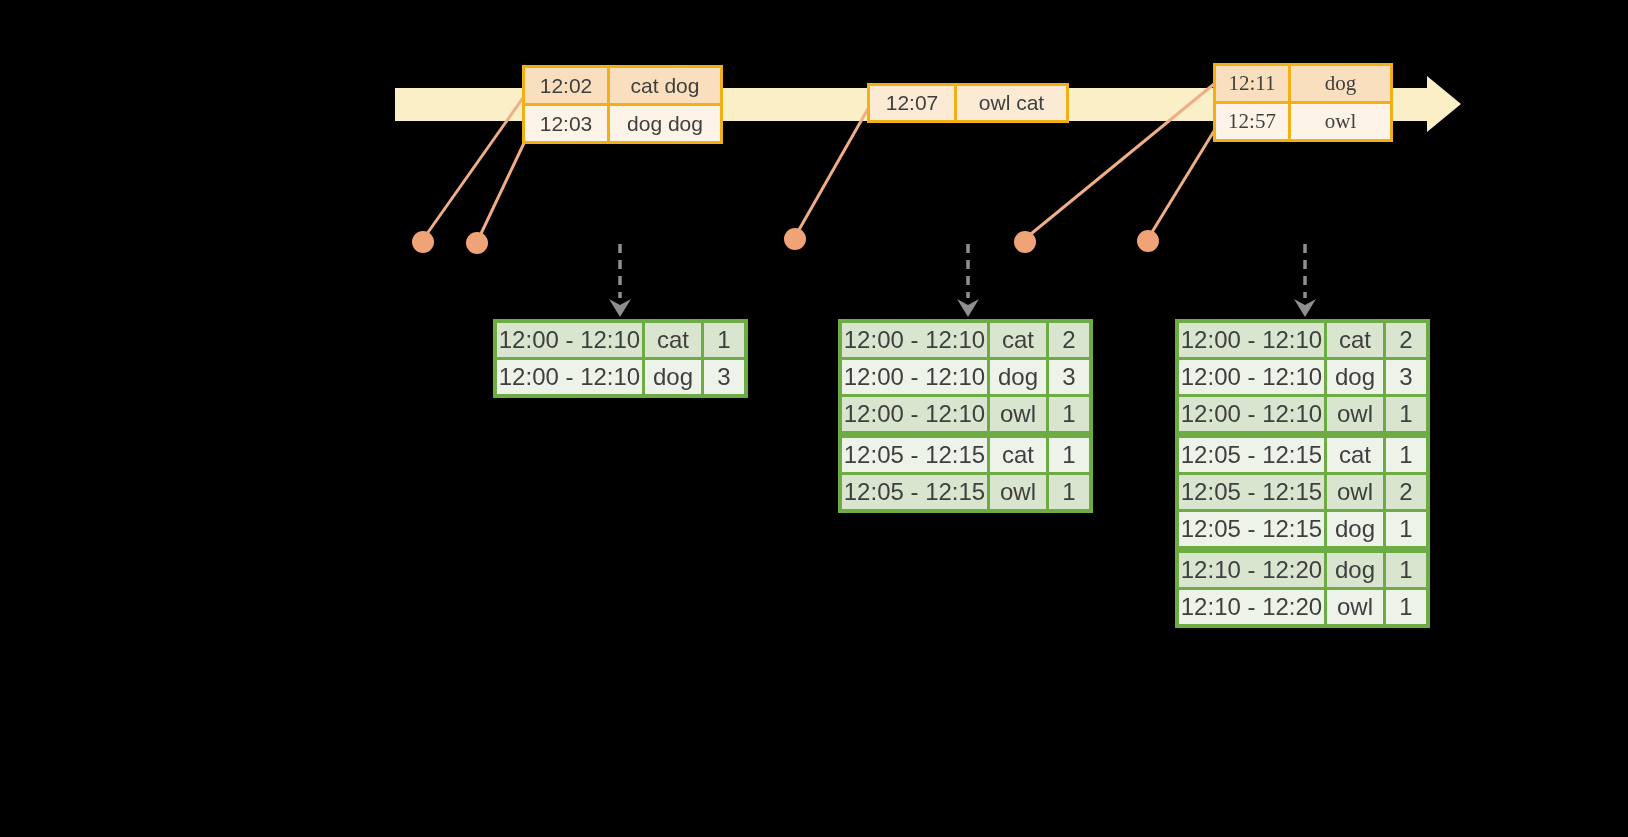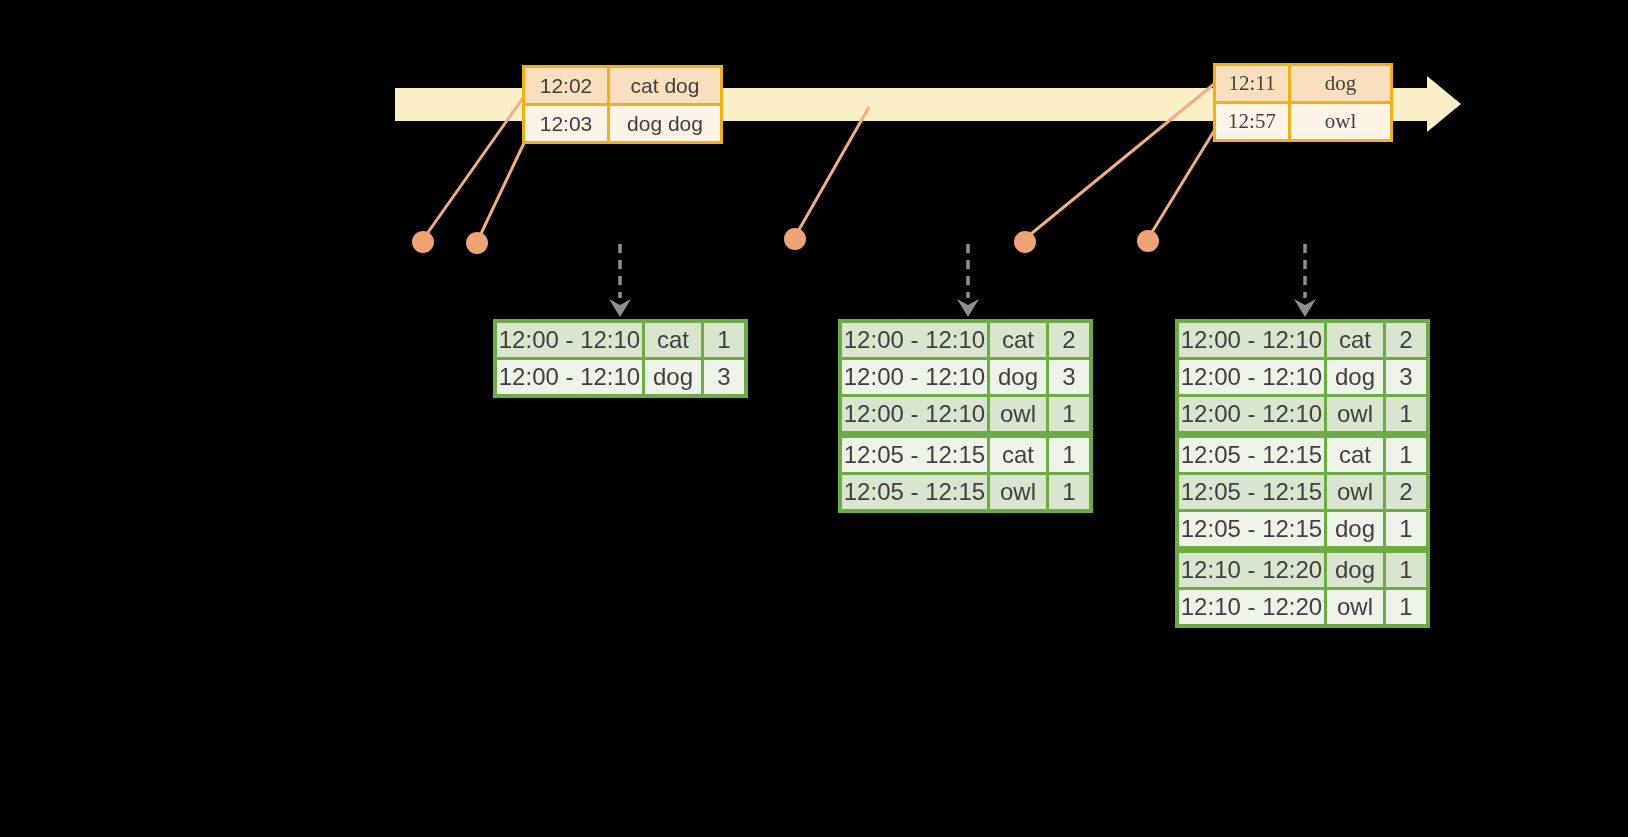--- a/index.html
+++ b/index.html
@@ -83,20 +83,24 @@
     <polygon class="trigger-head" points="1294,299 1305,305 1316,299 1305,317"></polygon>
   </svg>
 
   <div class="ebox" id="ebox1">
     <div class="ecell r0">12:02</div>
     <div class="ecell r0">cat dog</div>
     <div class="ecell r1">12:03</div>
     <div class="ecell r1">dog dog</div>
   </div>
 
+  <div class="ebox" id="ebox2">
+    <div class="ecell rm">12:07</div>
+    <div class="ecell rm">owl cat</div>
+  </div>
 
   <div class="ebox" id="ebox3">
     <div class="ecell r0">12:11</div>
     <div class="ecell r0">dog</div>
     <div class="ecell r1">12:57</div>
     <div class="ecell r1">owl</div>
   </div>
 
   <div class="rtable" id="rtable1">
     <div class="rrow dark">

